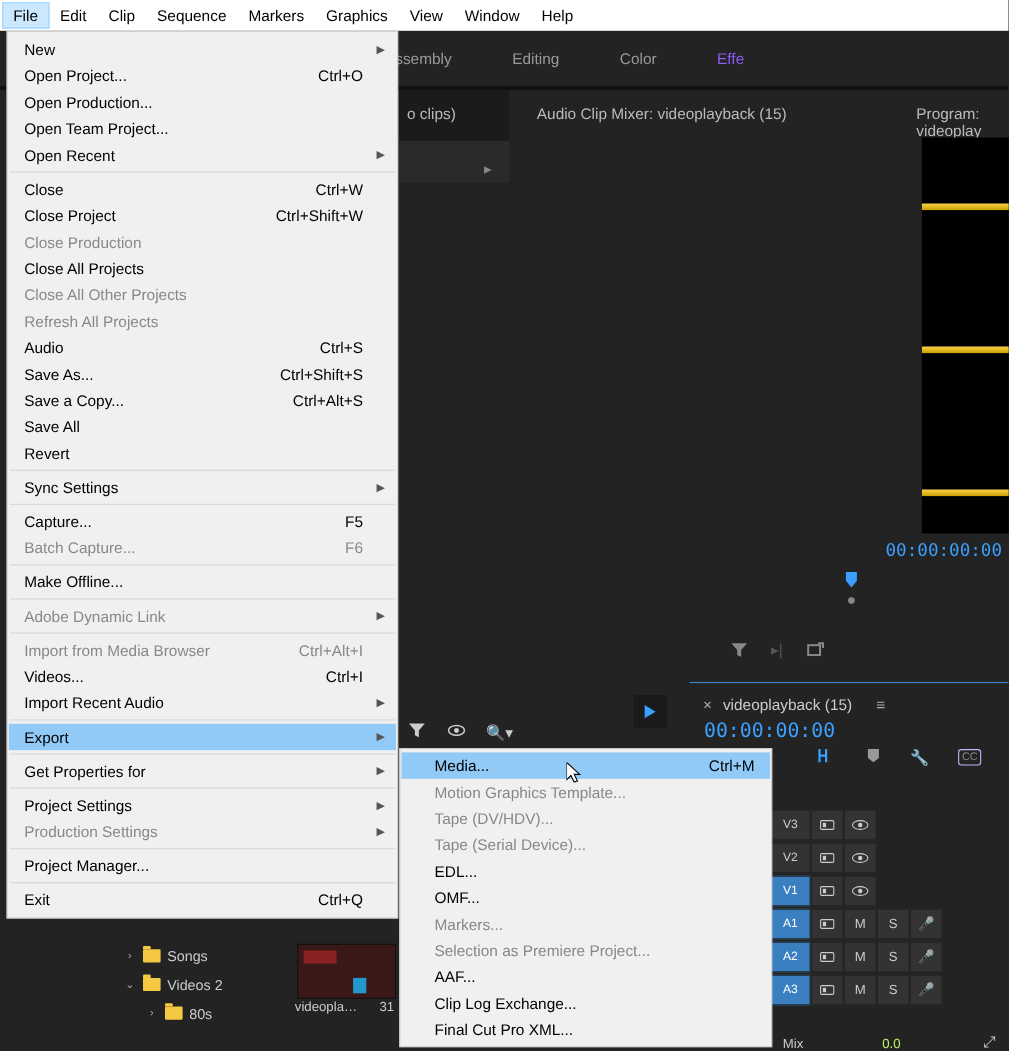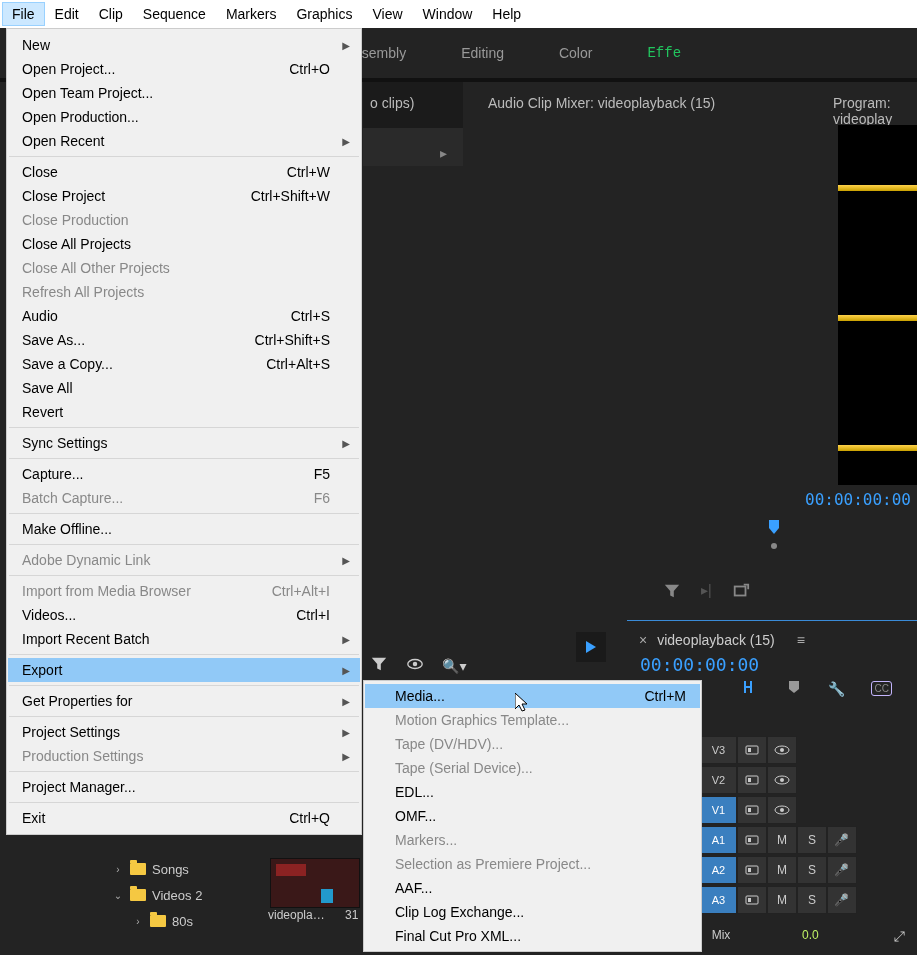--- a/index.html
+++ b/index.html
@@ -6,21 +6,21 @@
   body { background: #232323; width: 917px; height: 955px; overflow: hidden; position: relative; color: #d0d0d0; font-size: 14px; }
 
   
   .menubar { position: absolute; top: 0; left: 0; right: 0; height: 28px; background: #fff; color: #000; display: flex; align-items: center; padding-left: 2px; z-index: 10; }
   .menubar-item { padding: 4px 10px; cursor: default; font-size: 14px;}
   .menubar-item.active { background: #cce8ff; border: 1px solid #99d1ff; padding: 3px 9px; }
 
   
   .ws-tabs { position: absolute; top: 28px; left: 0; right: 0; height: 50px; background: #232323; display: flex; align-items: center; justify-content: center; gap: 55px; z-index:1;}
   .ws-tab { color: #999; font-size: 14px; }
-  .ws-tab.active { color: #22c55e; font-family: Liberation Mono, monospace; }
+  .ws-tab.active { color: #8b5cf6; }
 
   
   .dropdown { position: absolute; top: 28px; left: 6px; width: 356px; background: #f0f0f0; border: 1px solid #ccc; color: #000; font-size: 14px; z-index: 50; padding: 4px 1px;}
   .menu-item { display: flex; align-items: center; height: 24px; padding: 0 30px 0 14px; position: relative; }
   .menu-item.disabled { color: #888; }
   .menu-item.highlighted { background: #91c9f7; }
   .menu-item .sc { margin-left: auto; }
   .menu-item .arrow { position: absolute; right: 10px; font-size: 10px; color:#555;}
   .menu-sep { height: 1px; background: #d6d6d6; margin: 3px 1px; }
 
@@ -64,21 +64,21 @@
   
   .tl-tools { position:absolute; top:678px; left:742px; display:flex; gap:26px; align-items:center; }
 
   
   .tracks { position:absolute; top:735px; left:700px; right:0; }
   .track { display:flex; align-items:center; height:30px; gap:0;}
   .track-head { width:37px; height:28px; background:#333; color:#ccc; font-size:11px; display:flex; align-items:center; justify-content:center; border:1px solid #222; }
   .track-head.sel { background:#3a7fbf; color:#fff; }
   .track-btn { width:30px; height:28px; display:flex; align-items:center; justify-content:center; color:#ccc; font-size:12px; border:1px solid #222; background:#333;}
 
-  .mix-row { position:absolute; top:928px; left:700px; right:0; height:28px; display:flex; align-items:flex-start;}
+  .mix-row { position:absolute; top:928px; left:700px; right:0; height:28px; display:flex; align-items:flex-end;}
   .mix-label { width:42px; font-size:12px; color:#ccc; text-align:center;}
   .mix-val { color:#bef264; font-size:12px; margin-left:60px;}
   .expand-icn { position:absolute; right:12px; color:#ccc;}
 
   
   .bin-tree { position:absolute; top:856px; left:92px; font-size:13px; color:#ccc;}
   .bin-row { display:flex; align-items:center; height:26px; gap:6px;}
   .bin-chev { color:#aaa; font-size:10px; width:12px; text-align:center;}
   .bin-folder { width:16px; height:12px; background:#f5c842; border-radius:1px; position:relative;}
   .bin-folder::before { content:""; position:absolute; top:-3px; left:0; width:7px; height:3px; background:#f5c842; border-radius:1px 1px 0 0;}
@@ -305,24 +305,24 @@
 <div class="dropdown" id="file-menu">
     <div class="menu-item">
       <span>New</span>
       <span class="arrow">▶</span>
     </div>
     <div class="menu-item">
       <span>Open Project...</span>
       <span class="sc">Ctrl+O</span>
     </div>
     <div class="menu-item">
+      <span>Open Production...</span>
+    </div>
+    <div class="menu-item">
       <span>Open Team Project...</span>
-    </div>
-    <div class="menu-item">
-      <span>Open Production...</span>
     </div>
     <div class="menu-item">
       <span>Open Recent</span>
       <span class="arrow">▶</span>
     </div>
     <div class="menu-sep"></div>
     <div class="menu-item">
       <span>Close</span>
       <span class="sc">Ctrl+W</span>
     </div>
@@ -386,21 +386,21 @@
     <div class="menu-sep"></div>
     <div class="menu-item disabled">
       <span>Import from Media Browser</span>
       <span class="sc">Ctrl+Alt+I</span>
     </div>
     <div class="menu-item">
       <span>Videos...</span>
       <span class="sc">Ctrl+I</span>
     </div>
     <div class="menu-item">
-      <span>Import Recent Batch</span>
+      <span>Import Recent Audio</span>
       <span class="arrow">▶</span>
     </div>
     <div class="menu-sep"></div>
     <div class="menu-item highlighted">
       <span>Export</span>
       <span class="arrow">▶</span>
     </div>
     <div class="menu-sep"></div>
     <div class="menu-item">
       <span>Get Properties for</span>

